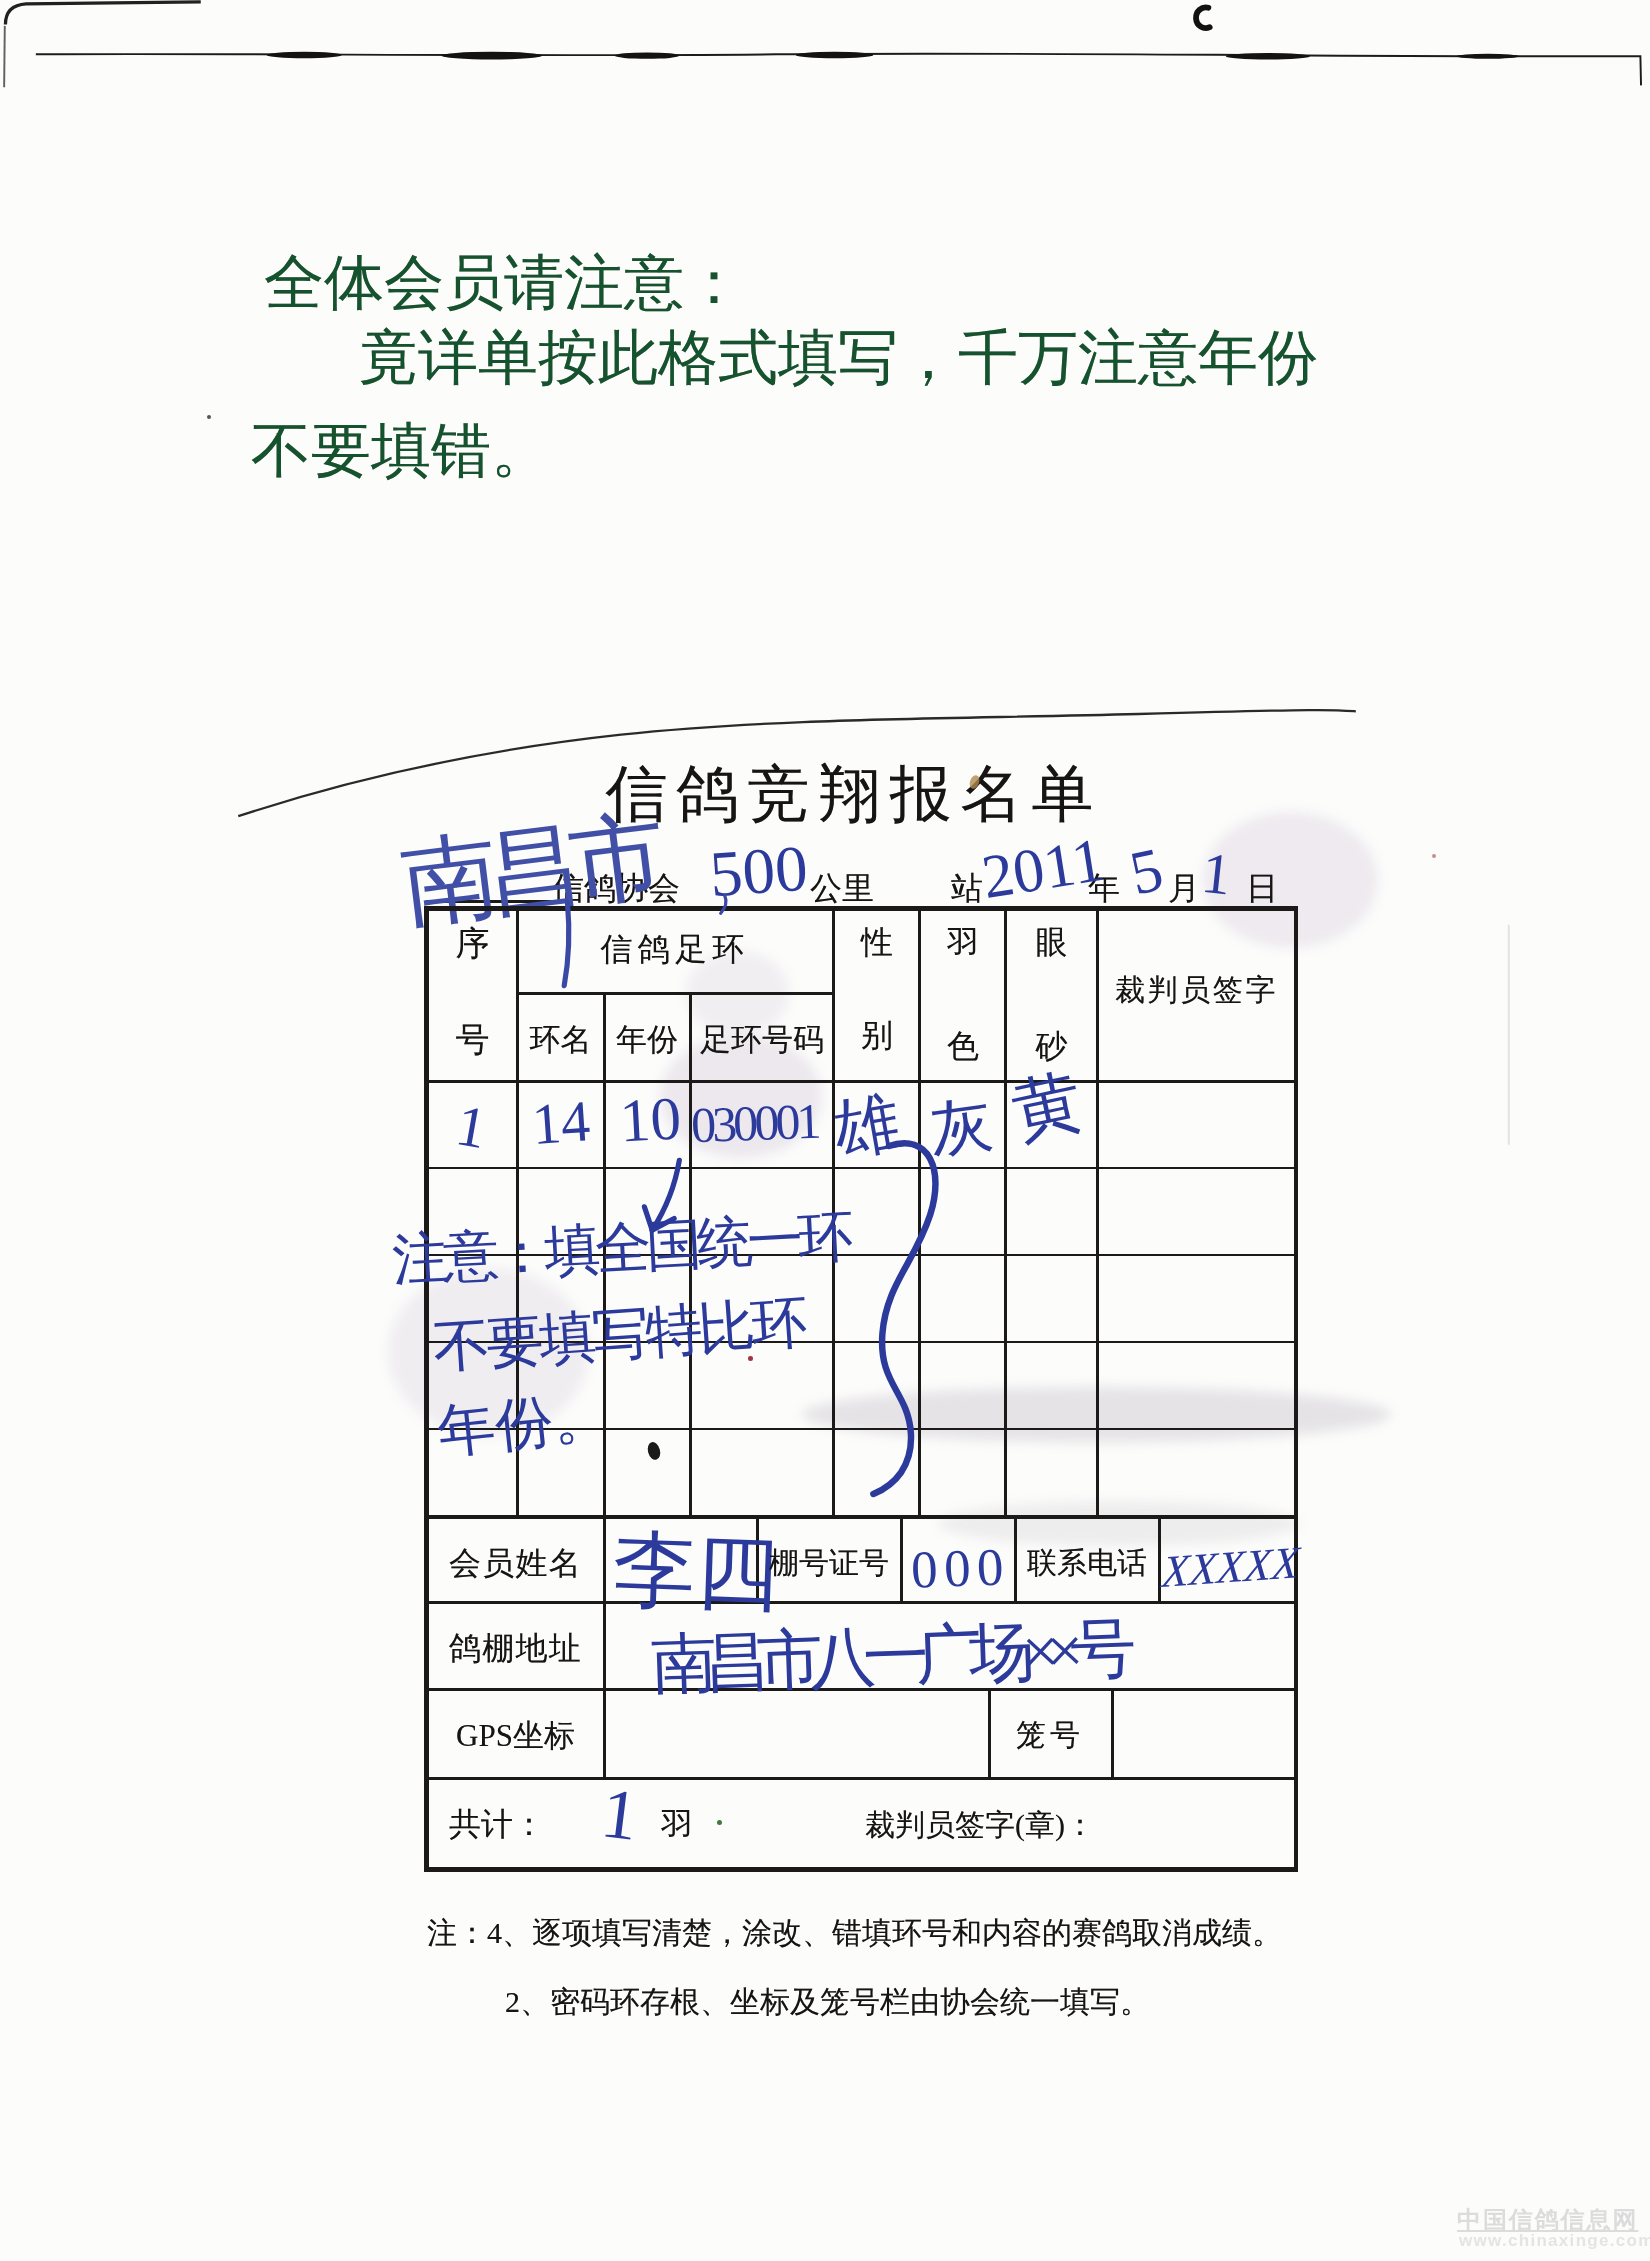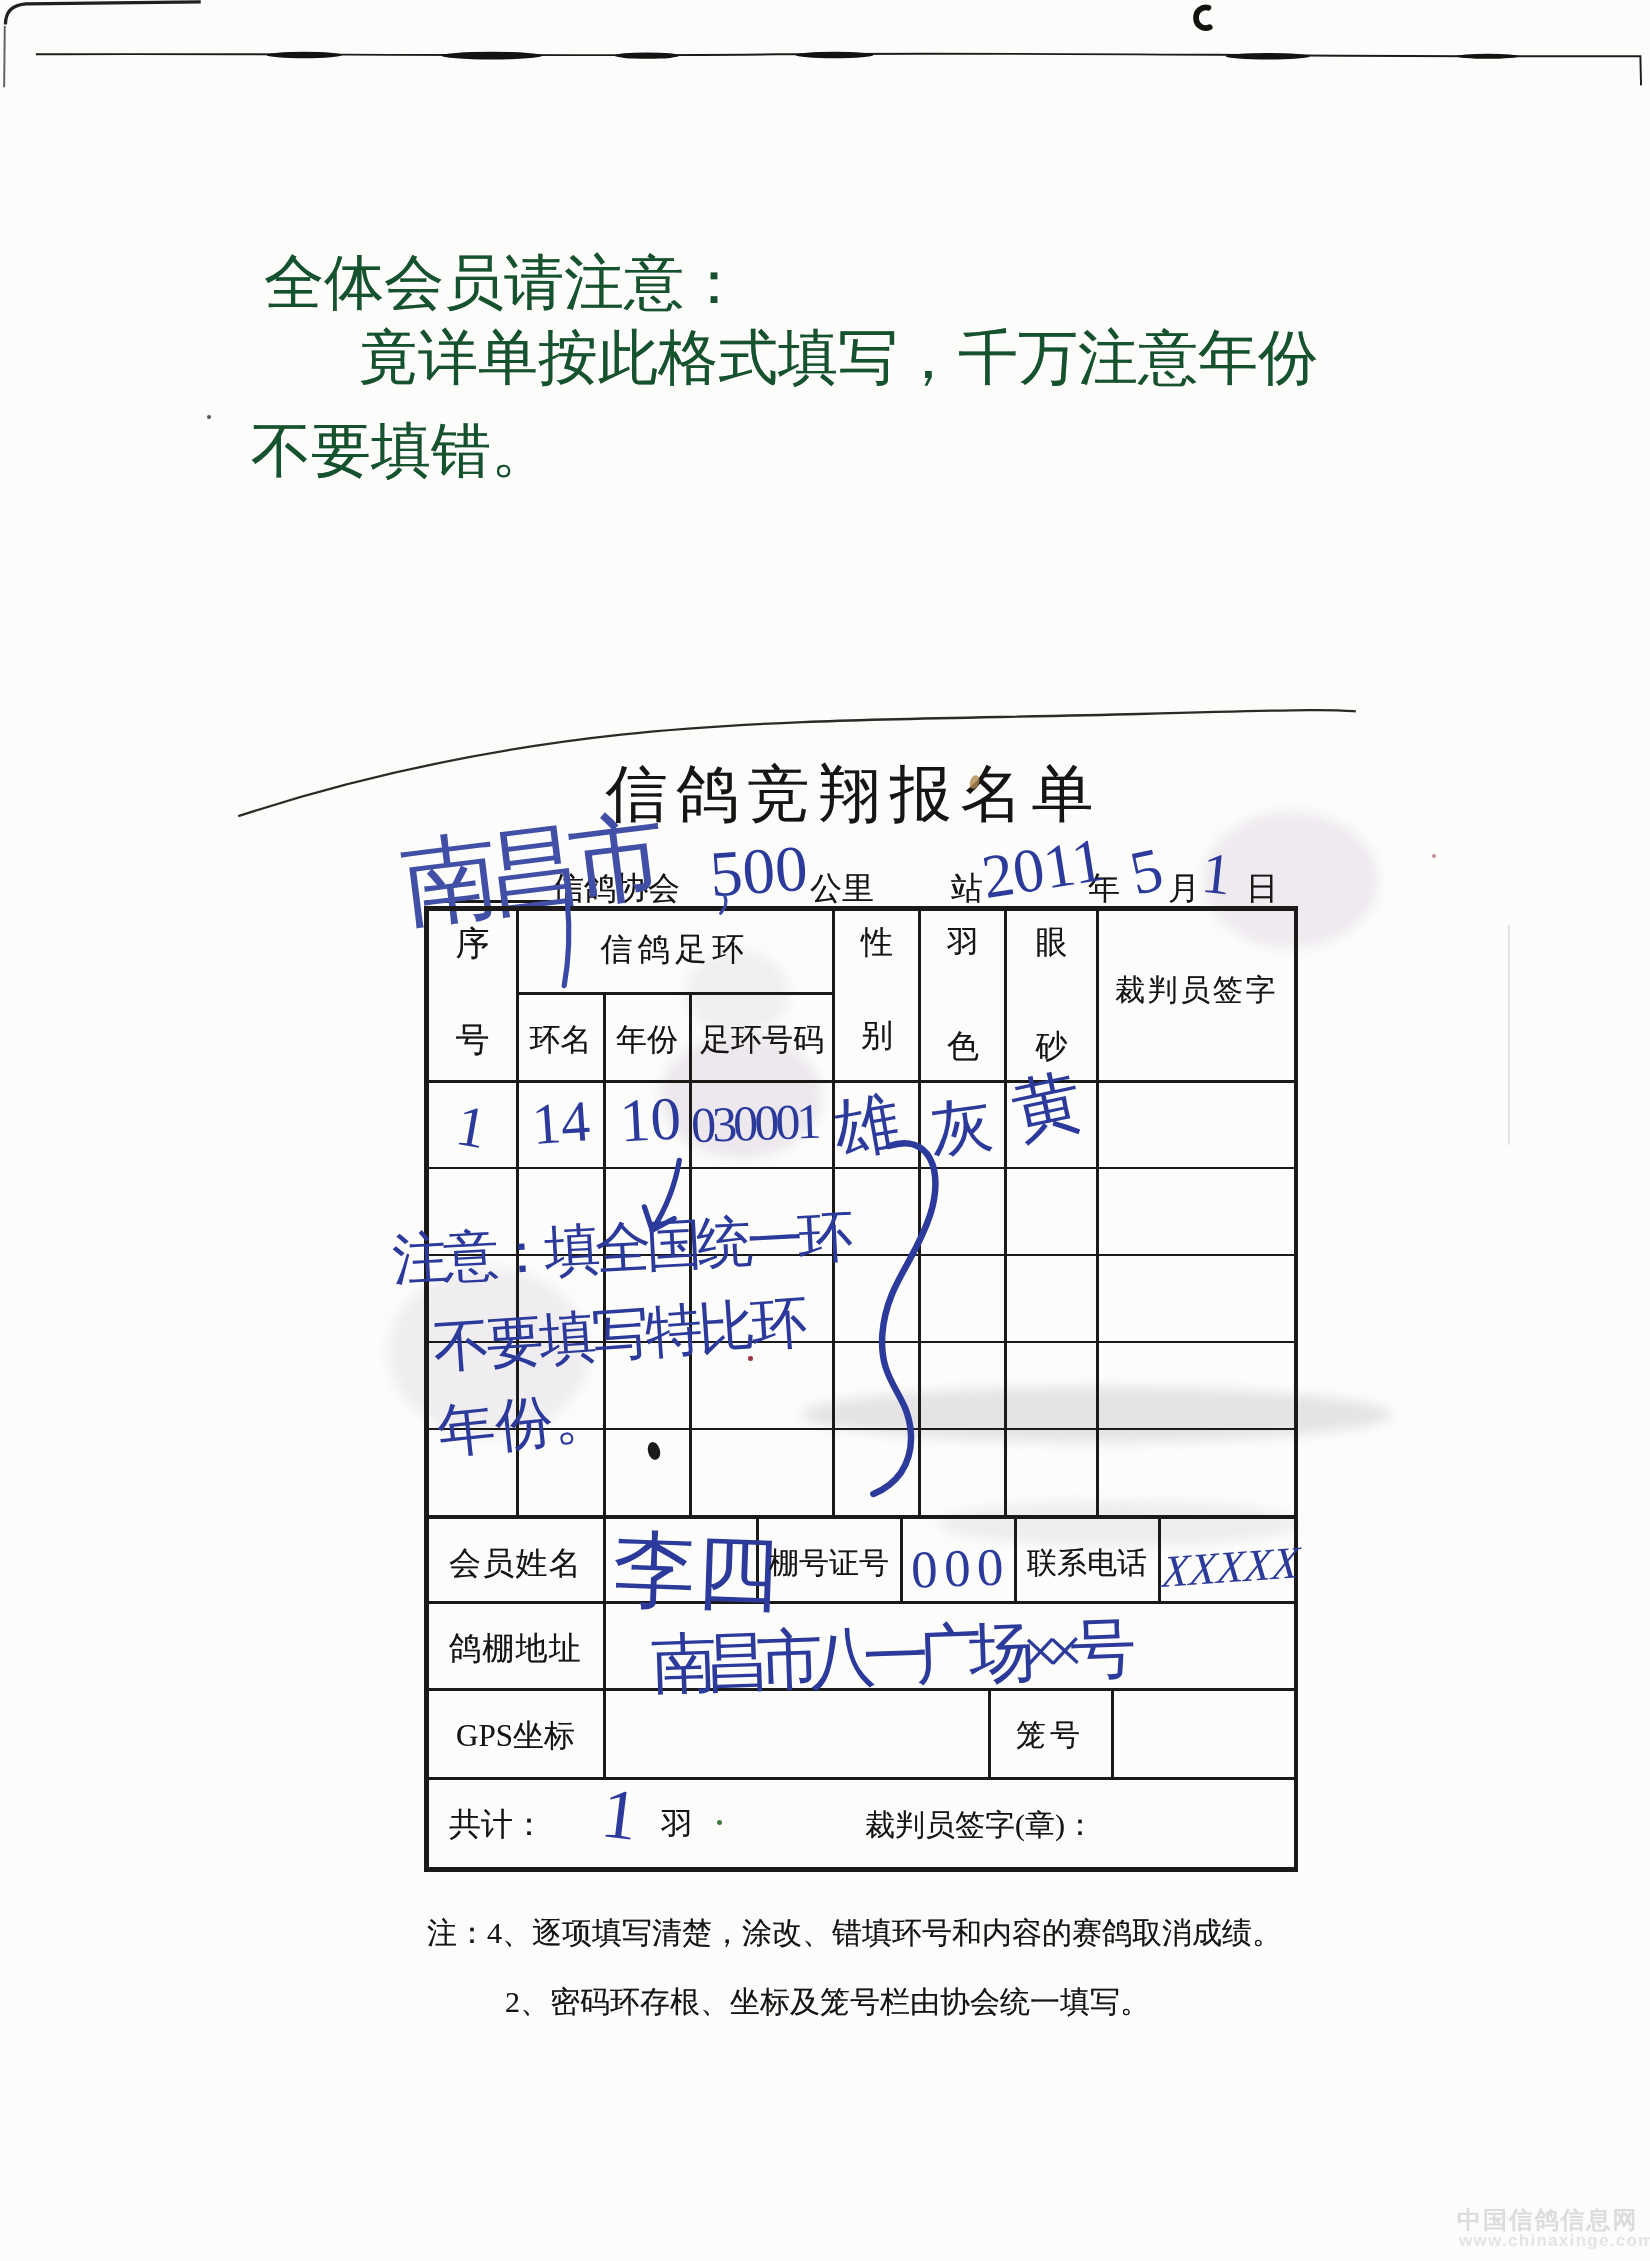--- a/index.html
+++ b/index.html
@@ -154,15 +154,15 @@
   <path d="M 1374 1772 C 1436 1752, 1460 1808, 1438 1878 C 1414 1952, 1370 1986, 1364 2062 C 1358 2140, 1404 2152, 1408 2216 C 1411 2266, 1384 2296, 1350 2310" fill="none" stroke="#2c3a9b" stroke-width="10" stroke-linecap="round"></path>
 </svg>
 
 <div class="speck" style="left:970px;top:775px;width:9px;height:14.2px;background:#b08a50;opacity:.8;transform:rotate(20deg);"></div>
 <div class="speck" style="left:648px;top:1442px;width:11.6px;height:18px;background:#1b1b1b;transform:rotate(-15deg);"></div>
 <div class="speck" style="left:748px;top:1356px;width:4.5px;height:4.5px;background:#a23545;"></div>
 <div class="speck" style="left:717px;top:1820px;width:5.2px;height:5.2px;background:#3f7a3e;"></div>
 <div class="speck" style="left:207px;top:415px;width:3.9px;height:3.9px;background:#555;"></div>
 <div class="speck" style="left:1432px;top:854px;width:3.9px;height:3.9px;background:#b06060;opacity:.7;"></div>
 
-<div class="abs" style="left:1457px;top:2204px;font-size:24px;letter-spacing:1.9px;font-weight:700;color:#dcdcdc;font-family:'Liberation Sans','DejaVu Sans',sans-serif;">中国信鸽信息网</div>
+<div class="abs" style="left:1457px;top:2204px;font-size:24px;letter-spacing:1.9px;font-weight:700;color:#dcdcdc;font-family:'Liberation Sans','DejaVu Sans',sans-serif;text-decoration:underline;">中国信鸽信息网</div>
 <div class="abs" style="left:1459px;top:2231px;font-size:17px;letter-spacing:1.3px;font-weight:700;color:#e4e4e4;font-family:'Liberation Sans','DejaVu Sans',sans-serif;">www.chinaxinge.com</div>
 
 
 </body></html>

